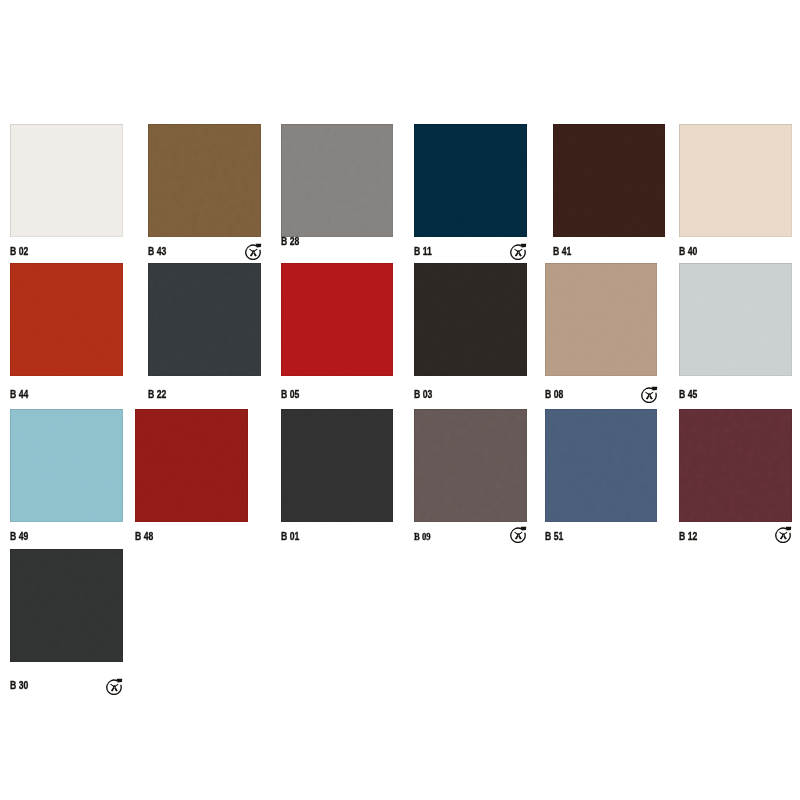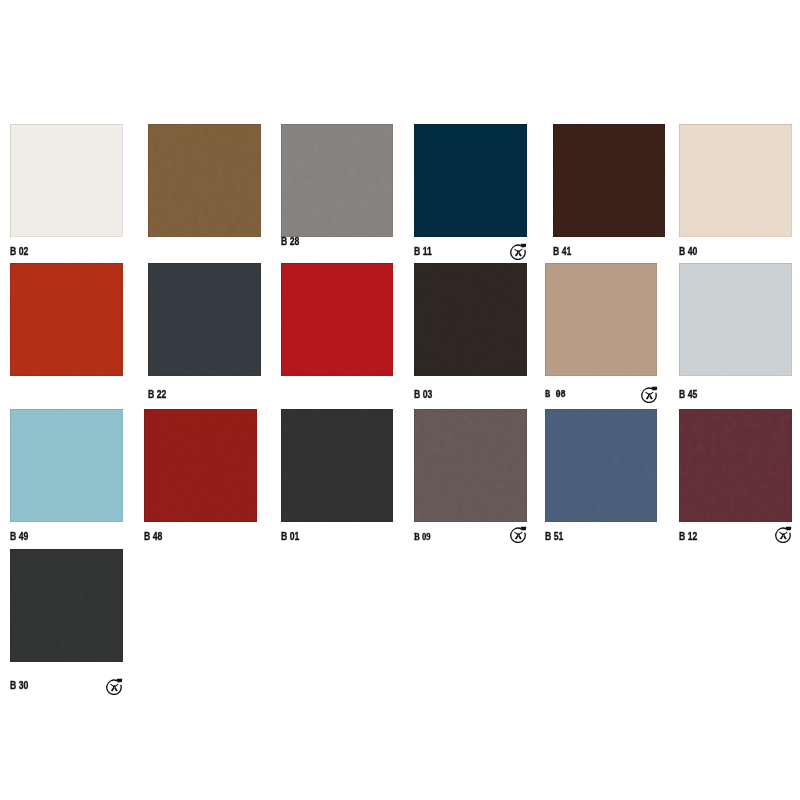--- a/index.html
+++ b/index.html
@@ -88,20 +88,26 @@
           <div class="swatch-code" style="top: 8.3px;">B 02</div>
         </div>
       </div>
       <div class="swatch-cell" style="left: 148.2px; top: 123.6px; width: 112.6px; height: 143.7px;">
         <div class="swatch-chip" style="width: 112.6px; height: 113.7px; background: rgb(125, 94, 59);">
           <svg class="chip-grain" width="113" height="114" style="opacity: 0.075;">
             <rect width="113" height="114" filter="url(#chipgrain)"></rect>
           </svg>
           <div class="chip-edge"></div>
         </div>
+        <div class="swatch-meta" style="top: 113.7px; width: 112.6px; height: 30px;">
+          <div class="swatch-code" style="top: 8.3px;">B 43</div>
+          <div class="eco-badge" style="left: 96.4px; top: 6.2px;"><svg width="17" height="17" viewBox="0 0 17 17">
+              <use href="#ecoicon"></use>
+            </svg></div>
+        </div>
       </div>
       <div class="swatch-cell" style="left: 280.8px; top: 123.6px; width: 112.6px; height: 143.7px;">
         <div class="swatch-chip" style="width: 112.6px; height: 113.7px; background: rgb(133, 129, 127);">
           <svg class="chip-grain" width="113" height="114" style="opacity: 0.055;">
             <rect width="113" height="114" filter="url(#chipgrain)"></rect>
           </svg>
           <div class="chip-edge"></div>
         </div>
         <div class="swatch-meta" style="top: 104px; width: 112.6px; height: 30px;">
           <div class="swatch-code" style="top: 8.3px;">B 28</div>
@@ -143,52 +149,58 @@
           <div class="swatch-code" style="top: 8.3px;">B 40</div>
         </div>
       </div>
       <div class="swatch-cell" style="left: 10px; top: 263.3px; width: 112.6px; height: 142.5px;">
         <div class="swatch-chip" style="width: 112.6px; height: 112.5px; background: rgb(178, 47, 22);">
           <svg class="chip-grain" width="113" height="113" style="opacity: 0.033;">
             <rect width="113" height="113" filter="url(#chipgrain)"></rect>
           </svg>
           <div class="chip-edge"></div>
         </div>
+        <div class="swatch-meta" style="top: 112.5px; width: 112.6px; height: 30px;">
+          <div class="swatch-code" style="top: 13.1px;">B 44</div>
+        </div>
       </div>
       <div class="swatch-cell" style="left: 148.2px; top: 263.3px; width: 90px; height: 142.5px;">
         <div class="swatch-chip" style="width: 112.6px; height: 112.5px; background: rgb(52, 58, 62);">
           <svg class="chip-grain" width="113" height="113" style="opacity: 0.077;">
             <rect width="113" height="113" filter="url(#chipgrain)"></rect>
           </svg>
           <div class="chip-edge"></div>
         </div>
         <div class="swatch-meta" style="top: 112.5px; width: 112.6px; height: 30px;">
           <div class="swatch-code" style="top: 13.1px;">B 22</div>
         </div>
       </div>
       <div class="swatch-cell" style="left: 280.8px; top: 263.3px; width: 112.6px; height: 142.5px;">
         <div class="swatch-chip" style="width: 112.6px; height: 112.5px; background: rgb(180, 23, 26);">
           <svg class="chip-grain" width="113" height="113" style="opacity: 0.028;">
             <rect width="113" height="113" filter="url(#chipgrain)"></rect>
           </svg>
           <div class="chip-edge"></div>
         </div>
+        <div class="swatch-meta" style="top: 112.5px; width: 112.6px; height: 30px;">
+          <div class="swatch-code" style="top: 13.1px;">B 05</div>
+        </div>
       </div>
       <div class="swatch-cell" style="left: 414px; top: 263.3px; width: 112.6px; height: 142.5px;">
         <div class="swatch-chip" style="width: 112.6px; height: 112.5px; background: rgb(45, 39, 36);">
           <svg class="chip-grain" width="113" height="113" style="opacity: 0.072;">
             <rect width="113" height="113" filter="url(#chipgrain)"></rect>
           </svg>
           <div class="chip-edge"></div>
         </div>
         <div class="swatch-meta" style="top: 112.5px; width: 112.6px; height: 30px;">
           <div class="swatch-code" style="top: 13.1px;">B 03</div>
         </div>
       </div>
-      <div class="swatch-cell" style="left: 544.7px; top: 263.3px; width: 112.6px; height: 142.5px; font-family: Liberation Mono, monospace;">
+      <div class="swatch-cell" style="left: 544.7px; top: 263.3px; width: 112.6px; height: 142.5px;">
         <div class="swatch-chip" style="width: 112.6px; height: 112.5px; background: rgb(183, 156, 134);">
           <svg class="chip-grain" width="113" height="113" style="opacity: 0.033;">
             <rect width="113" height="113" filter="url(#chipgrain)"></rect>
           </svg>
           <div class="chip-edge"></div>
         </div>
         <div class="swatch-meta" style="top: 112.5px; width: 112.6px; height: 30px;">
           <div class="swatch-code" style="top: 13.1px;">B 08</div>
           <div class="eco-badge" style="left: 96.4px; top: 10.7px;"><svg width="17" height="17" viewBox="0 0 17 17">
               <use href="#ecoicon"></use>
@@ -210,21 +222,21 @@
         <div class="swatch-chip" style="width: 112.6px; height: 112.7px; background: rgb(143, 194, 206);">
           <svg class="chip-grain" width="113" height="113" style="opacity: 0.028;">
             <rect width="113" height="113" filter="url(#chipgrain)"></rect>
           </svg>
           <div class="chip-edge"></div>
         </div>
         <div class="swatch-meta" style="top: 112.7px; width: 112.6px; height: 30px;">
           <div class="swatch-code" style="top: 8.6px;">B 49</div>
         </div>
       </div>
-      <div class="swatch-cell" style="left: 144px; top: 409.4px; width: 112.6px; height: 142.7px;">
+      <div class="swatch-cell" style="left: 135px; top: 409.4px; width: 112.6px; height: 142.7px;">
         <div class="swatch-chip" style="width: 112.6px; height: 112.7px; background: rgb(147, 27, 24);">
           <svg class="chip-grain" width="113" height="113" style="opacity: 0.028;">
             <rect width="113" height="113" filter="url(#chipgrain)"></rect>
           </svg>
           <div class="chip-edge"></div>
         </div>
         <div class="swatch-meta" style="top: 112.7px; width: 112.6px; height: 30px;">
           <div class="swatch-code" style="top: 8.6px;">B 48</div>
         </div>
       </div>

